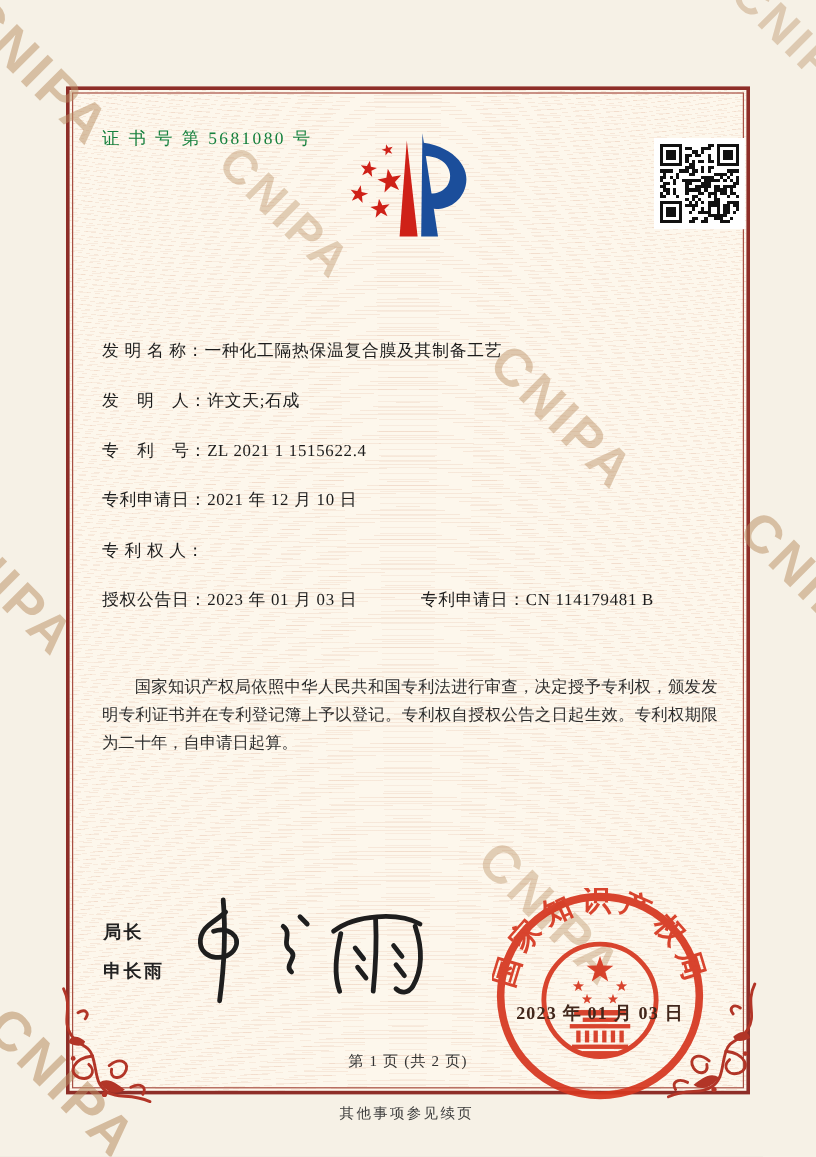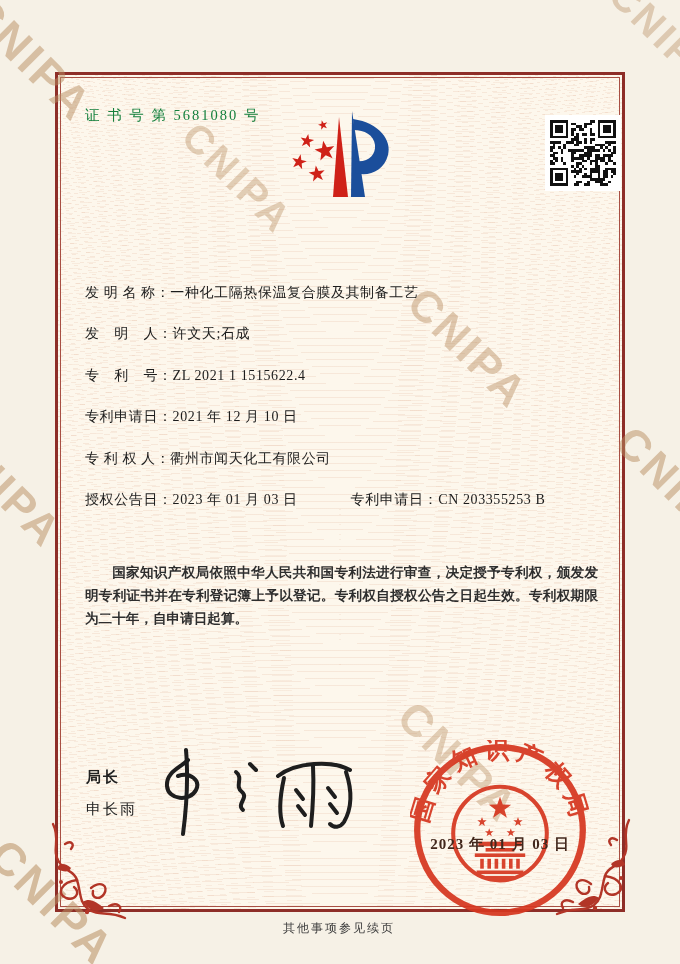--- a/index.html
+++ b/index.html
@@ -27,24 +27,24 @@
   
   .fields{position:absolute;left:85px;top:284px;width:516px;font-size:14px;color:#1c1c1c;}
   .frow{display:flex;align-items:baseline;height:22px;margin-bottom:19.4px;letter-spacing:0.6px;}
   .flabel{white-space:pre;}
   .fvalue{white-space:pre;}
   .gdate{width:170px;}
   .glabel2{margin-left:8px;}
   
   .paras{position:absolute;left:85px;top:561px;width:513px;font-size:13.6px;line-height:23.2px;
          color:#2e2e2e;text-align:justify;}
-  .paras p{margin:0;text-indent:2em;font-weight:bold;}
+  .paras p{margin:0;text-indent:2em;}
   
   .sig-title{position:absolute;left:86px;top:768px;font-size:15px;font-weight:600;color:#222;letter-spacing:2px;}
-  .sig-name{position:absolute;left:86px;top:800px;font-size:15px;font-weight:400;color:#222;letter-spacing:2px;}
+  .sig-name{position:absolute;left:86px;top:800px;font-size:15px;font-weight:700;color:#222;letter-spacing:2px;}
   .signature{position:absolute;left:150px;top:744px;width:228px;height:96px;}
   
   .seal{position:absolute;left:410px;top:740px;width:180px;height:180px;}
   .seal svg{width:100%;height:100%;opacity:.93;}
   .seal-date{position:absolute;left:0;right:0;top:95px;text-align:center;font-size:15px;font-weight:bold;
              color:#42271c;letter-spacing:1px;white-space:pre;}
   
   .page-info{position:absolute;left:0;right:0;top:876px;text-align:center;font-size:12.5px;color:#333;letter-spacing:1px;white-space:pre;}
   .footer-note{position:absolute;left:0;right:2px;top:920px;text-align:center;font-size:12px;color:#3d3d3d;letter-spacing:2px;}
   .fl{position:absolute;width:82px;height:100px;}
@@ -351,27 +351,26 @@
     <div class="frow">
       <span class="flabel">专　利　号：</span>
       <span class="fvalue">ZL 2021 1 1515622.4</span>
     </div>
     <div class="frow">
       <span class="flabel">专利申请日：</span>
       <span class="fvalue">2021 年 12 月 10 日</span>
     </div>
     <div class="frow">
       <span class="flabel">专 利 权 人：</span>
-      <span class="fvalue">衢州市闻天化工有限公司</span>
     </div>
     <div class="frow">
       <span class="flabel">授权公告日：</span>
       <span class="fvalue gdate">2023 年 01 月 03 日</span>
       <span class="flabel glabel2">专利申请日：</span>
-      <span class="fvalue">CN 203355253 B</span>
+      <span class="fvalue">CN 114179481 B</span>
     </div>
   </div>
 
   <div class="paras">
     <p>国家知识产权局依照中华人民共和国专利法进行审查，决定授予专利权，颁发发明专利证书并在专利登记簿上予以登记。专利权自授权公告之日起生效。专利权期限为二十年，自申请日起算。</p>
   </div>
 
   <div class="sig-title">局长</div>
   <div class="sig-name">申长雨</div>
   <svg class="signature" viewBox="0 0 228 96">
@@ -417,15 +416,16 @@
           <rect x="102" y="132" width="4" height="11"></rect>
         <rect x="110" y="132" width="4" height="11"></rect>
           <rect x="118" y="132" width="4" height="11"></rect>
         <rect x="74" y="145" width="52" height="4"></rect>
         <rect x="84" y="151" width="32" height="4"></rect>
       </g>
     </svg>
     <div class="seal-date">2023 年 01 月 03 日</div>
   </div>
 
+  <div class="page-info">第 1 页 (共 2 页)</div>
   <div class="footer-note">其他事项参见续页</div>
 
 </div>
 
 </body></html>

